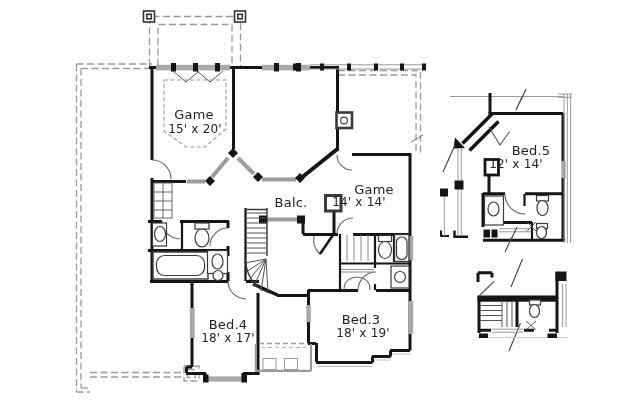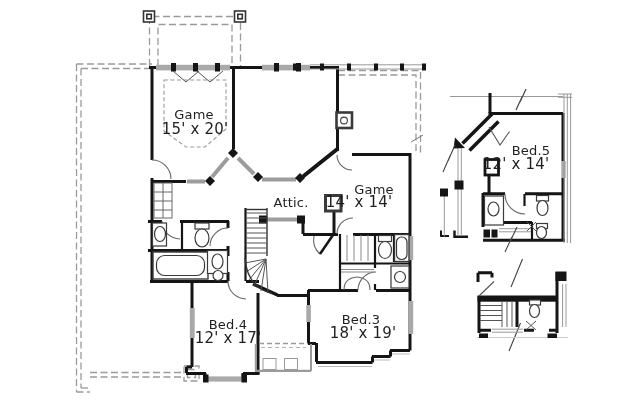--- a/index.html
+++ b/index.html
@@ -2,21 +2,21 @@
 <html><head>
 <meta charset="utf-8">
 <style>
   html,body{margin:0;padding:0;background:#ffffff;}
   #stage{position:relative;width:620px;height:415px;background:#ffffff;overflow:hidden;
          font-family:"DejaVu Sans","Liberation Sans",sans-serif;}
   #plan-svg{position:absolute;left:0;top:0;}
   .room-label{position:absolute;transform:translate(-50%,-50%);color:#1f1f1f;white-space:nowrap;
               text-align:center;letter-spacing:0.2px;}
   .room-name{font-size:13px;}
-  .room-dims{font-size:15px;}
+  .room-dims{font-size:12px;}
 </style>
 </head>
 <body>
 
 <div id="stage">
 <svg id="plan-svg" width="620" height="415" viewBox="0 0 620 415">
 
   <g stroke="#9a9a9a" stroke-width="1.3" fill="none" stroke-dasharray="7 3.5">
     <path d="M76.5,64 V392"></path>
         <path d="M81,68.5 V388"></path>
@@ -335,26 +335,26 @@
           <line x1="536" y1="321" x2="526" y2="330"></line>
     </g>
     <rect x="479" y="333.5" width="9" height="4.5" fill="#151515"></rect>
     <rect x="547.5" y="333.5" width="9.5" height="4.5" fill="#151515"></rect>
   </g>
 </svg>
 
   <div class="room-label room-name" style="left:194px;top:114px">Game</div>
   <div class="room-label room-dims" style="left:195px;top:129px">15' x 20'</div>
 
-  <div class="room-label room-name" style="left:291px;top:202px">Attic.</div>
+  <div class="room-label room-name" style="left:291px;top:202px">Balc.</div>
 
   <div class="room-label room-name" style="left:374px;top:189px">Game</div>
   <div class="room-label room-dims" style="left:359px;top:202px">14' x 14'</div>
 
   <div class="room-label room-name" style="left:228px;top:324px">Bed.4</div>
-  <div class="room-label room-dims" style="left:228px;top:338px">12' x 17'</div>
+  <div class="room-label room-dims" style="left:228px;top:338px">18' x 17'</div>
 
   <div class="room-label room-name" style="left:361px;top:319px">Bed.3</div>
   <div class="room-label room-dims" style="left:363px;top:333px">18' x 19'</div>
 
   <div class="room-label room-name" style="left:531px;top:150px">Bed.5</div>
   <div class="room-label room-dims" style="left:516px;top:164px">12' x 14'</div>
 </div>
 
 </body></html>

